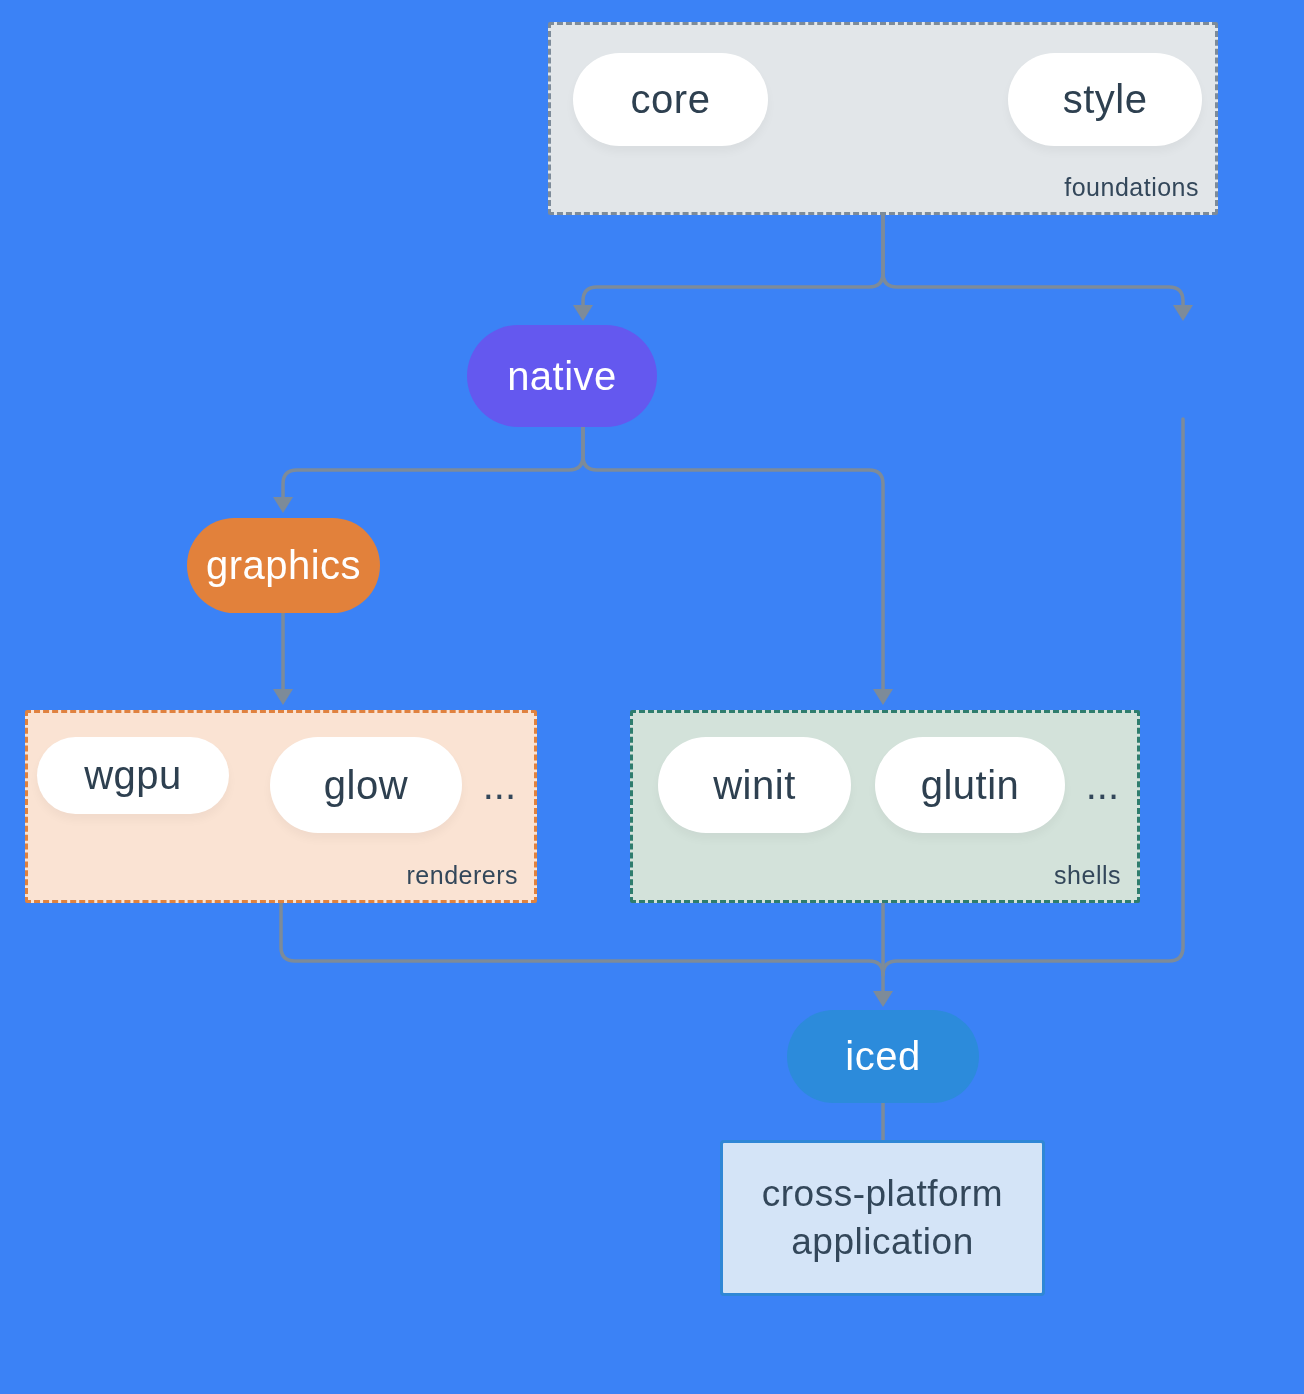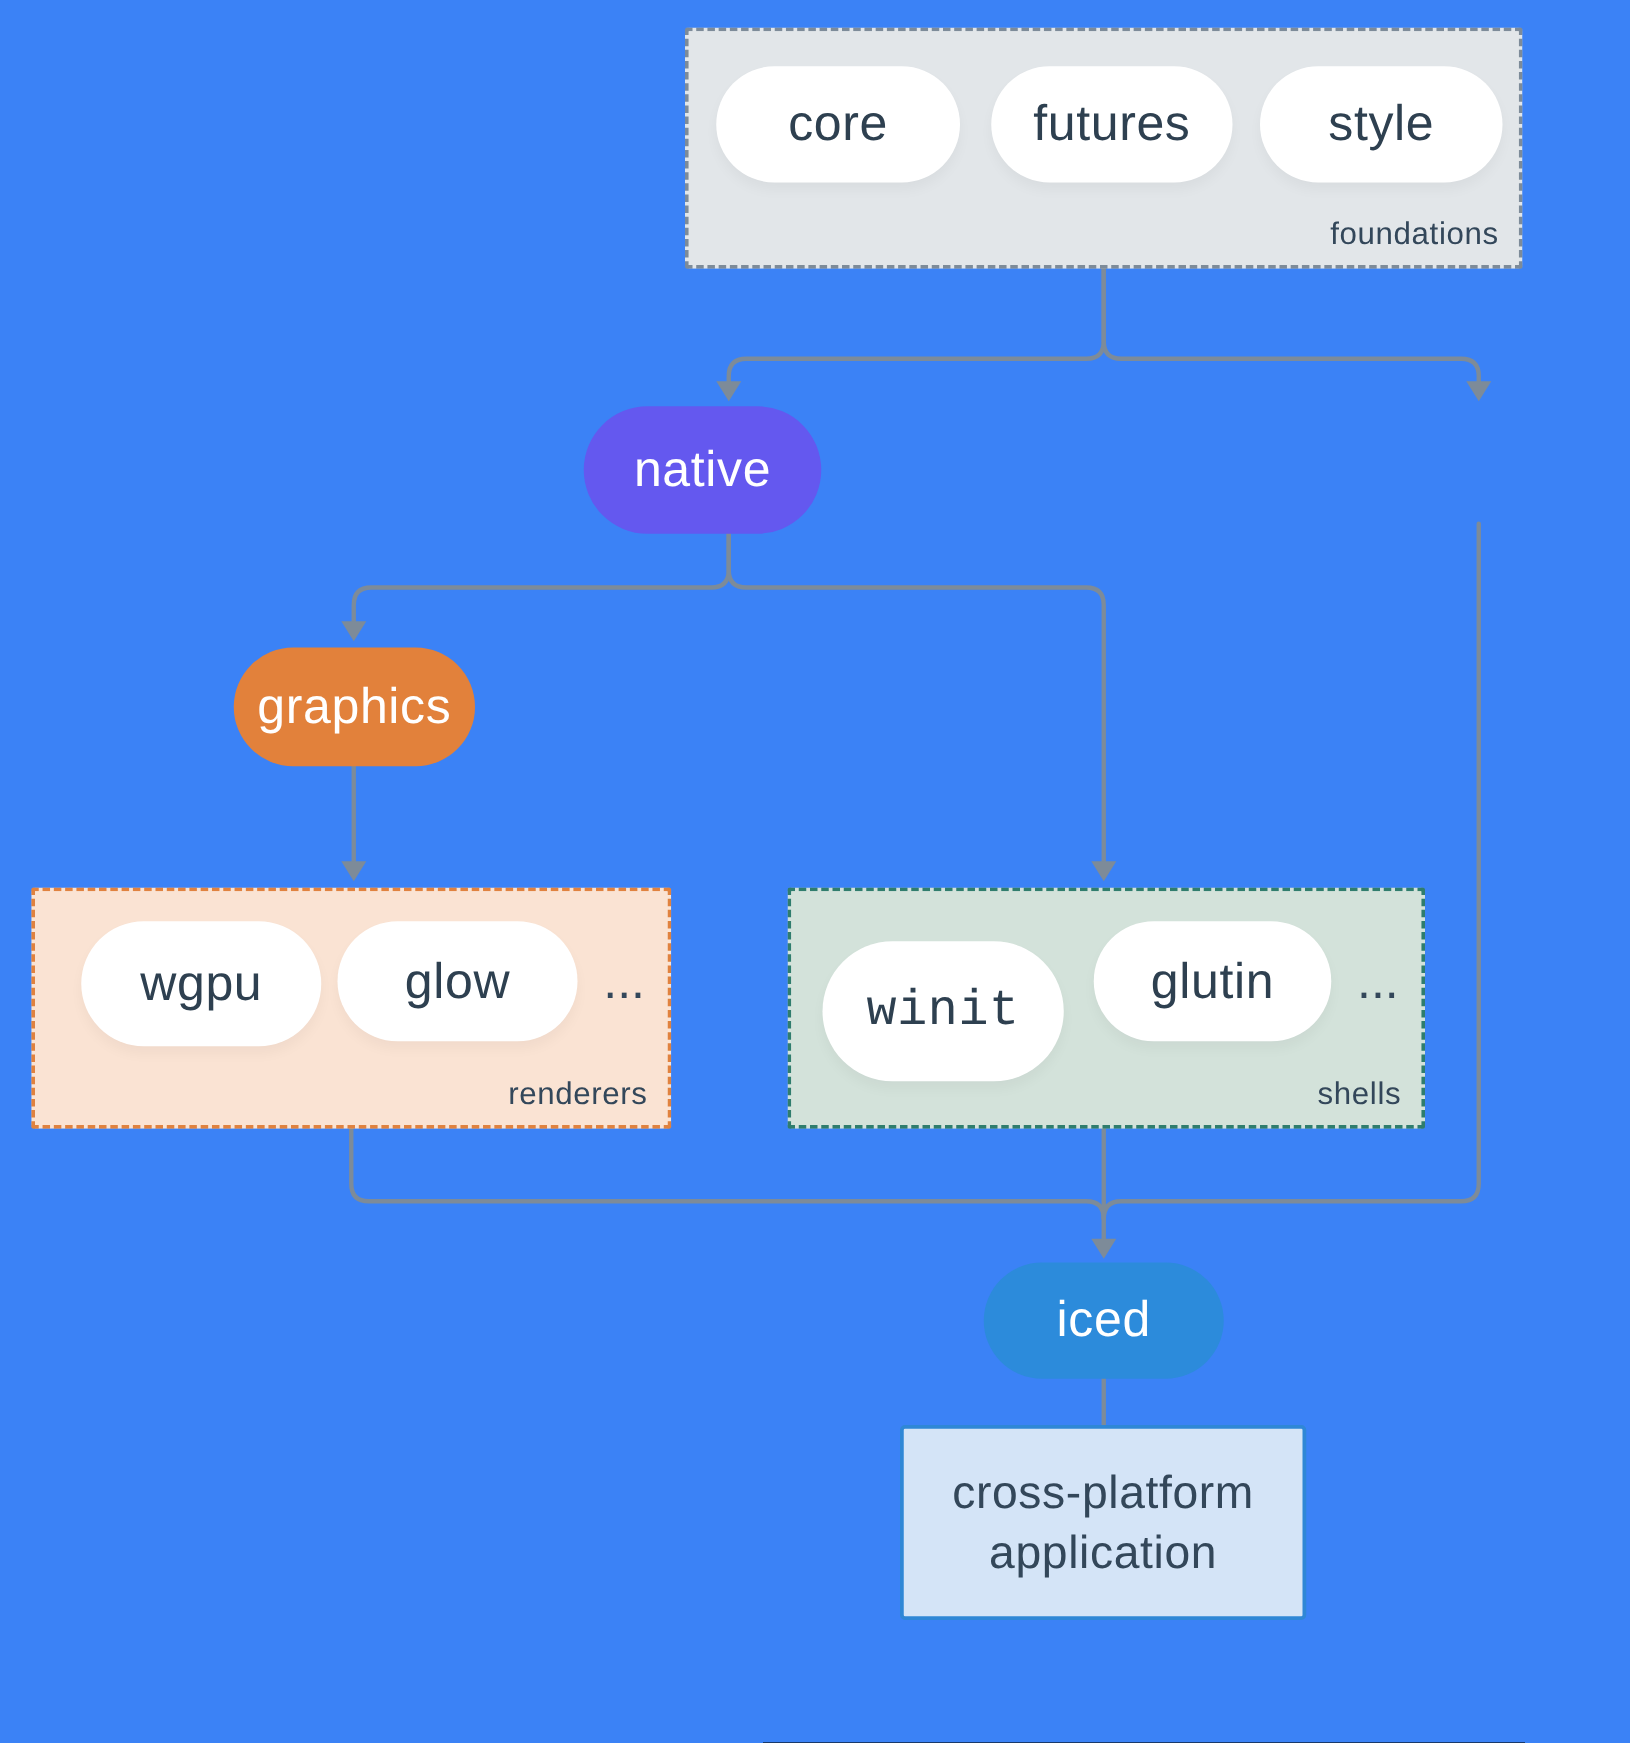--- a/index.html
+++ b/index.html
@@ -65,23 +65,23 @@
   .pill.purple { background: #6458ef; color: #ffffff; }
   .pill.orange { background: #e2813b; color: #ffffff; }
   .pill.blue   { background: #2c8bdb; color: #ffffff; }
 
   
   .p-core    { left: 22px;  top: 28px; width: 195px; height: 93px; }
   .p-futures { left: 242px; top: 28px; width: 193px; height: 93px; }
   .p-style   { left: 457px; top: 28px; width: 194px; height: 93px; }
 
   
-  .p-wgpu   { left: 37px;  top: 24px; width: 192px; height: 100px; }
+  .p-wgpu   { left: 9px;  top: 24px; width: 192px; height: 77px; }
   .p-glow   { left: 242px; top: 24px; width: 192px; height: 96px; }
-  .p-winit  { left: 25px;  top: 40px; width: 193px; height: 112px; font-family: Liberation Mono, monospace; }
+  .p-winit  { left: 25px;  top: 24px; width: 193px; height: 96px; }
   .p-glutin { left: 242px; top: 24px; width: 190px; height: 96px; }
 
   .ellipsis {
     position: absolute;
     right: 18px;
     top: 24px;
     height: 96px;
     display: flex;
     align-items: center;
     font-size: 40px;
@@ -145,21 +145,20 @@
       <path d="M273 497 L293 497 L283 513 Z"></path>
       <path d="M873 689 L893 689 L883 705 Z"></path>
       <path d="M273 689 L293 689 L283 705 Z"></path>
       <path d="M873 991 L893 991 L883 1007 Z"></path>
       <path d="M873 1193 L893 1193 L883 1209 Z"></path>
     </g>
   </svg>
 
   <div class="group foundations">
     <div class="pill white p-core">core</div>
-    <div class="pill white p-futures">futures</div>
     <div class="pill white p-style">style</div>
     <div class="group-label">foundations</div>
   </div>
 
   <div class="pill purple n-native">native</div>
 
   <div class="pill orange n-graphics">graphics</div>
 
   <div class="group renderers">
     <div class="pill white p-wgpu">wgpu</div>

